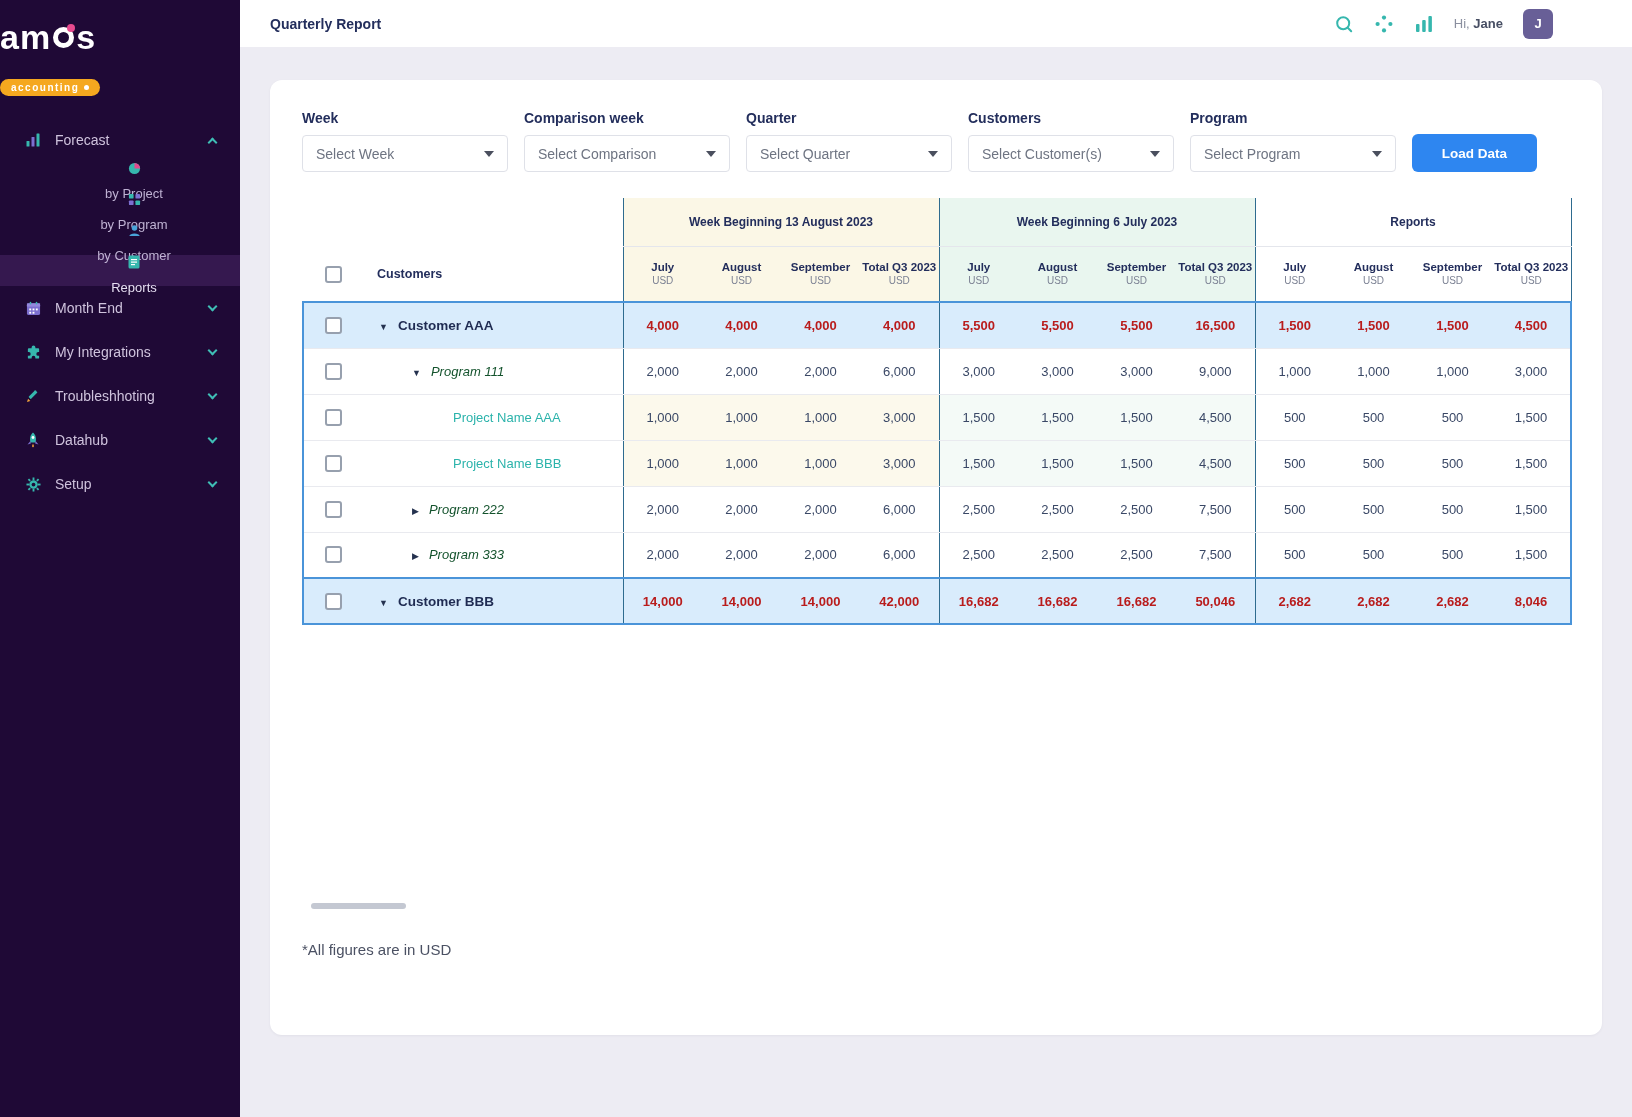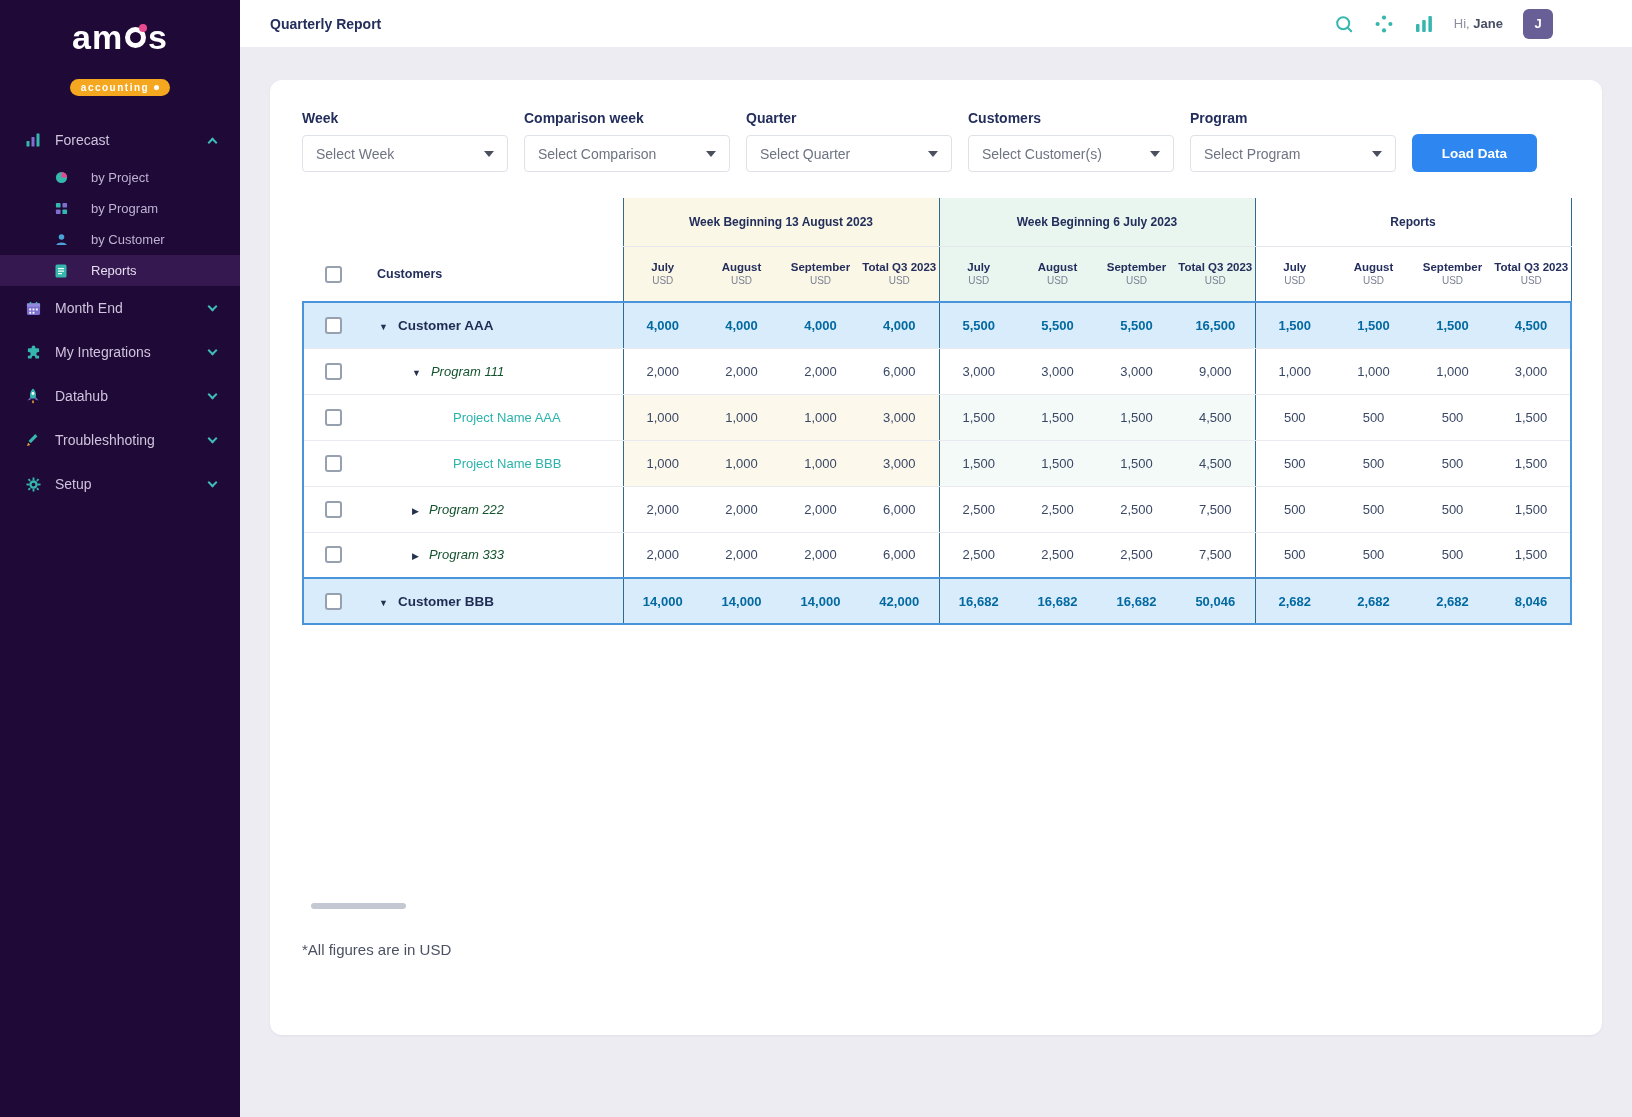--- a/index.html
+++ b/index.html
@@ -2,33 +2,33 @@
 <html><head>
 <meta charset="utf-8">
 <style>
   * { margin:0; padding:0; box-sizing:border-box; }
   html,body { width:1632px; height:1117px; }
   body { font-family:"Liberation Sans", sans-serif; background:#edecf3; overflow:hidden; }
   .app { display:flex; width:1632px; height:1117px; }
 
   
   .sidebar { width:240px; min-width:240px; height:100%; background:#1f0936; padding-top:20px; }
-  .logo { display:flex; flex-direction:column; align-items:center; margin-bottom:22px; cursor:pointer; }
+  .logo { display:flex; flex-direction:column; align-items:flex-start; margin-bottom:22px; cursor:pointer; }
   .logo-row { display:flex; align-items:center; color:#fff; font-size:34px; font-weight:700; letter-spacing:1px; line-height:1; }
   .logo-o { width:21px; height:21px; border:5px solid #fff; border-radius:50%; margin:0 2px; position:relative; display:inline-block; }
   .logo-o-dot { position:absolute; top:-8px; right:-6px; width:8px; height:8px; background:#e84a8f; border-radius:50%; }
   .logo-badge { display:inline-flex; align-items:center; gap:5px; background:#f5a81f; color:#fff; font-size:10px; font-weight:700; letter-spacing:1.5px; padding:3px 11px; border-radius:9px; margin-top:25px; }
   .badge-dot { width:5px; height:5px; border-radius:50%; background:#fff; }
 
   .nav-item { display:flex; align-items:center; gap:13px; padding:0 24px; height:44px; color:#cfc3dd; font-size:14px; cursor:pointer; }
   .nav-icon { width:18px; display:flex; justify-content:center; align-items:center; }
   .nav-label { flex:1; }
   .chev { width:7px; height:7px; border-right:2px solid #3fbdb5; border-bottom:2px solid #3fbdb5; transform:rotate(45deg); margin-top:-3px; }
   .chev.up { transform:rotate(-135deg); margin-top:4px; }
-  .nav-sub { display:flex; align-items:center; gap:21px; padding:0 24px 0 52px; height:31px; color:#bfb2d3; font-size:13px; cursor:pointer; }
+  .nav-sub { display:flex; align-items:center; gap:11px; padding:0 24px 0 52px; height:31px; color:#bfb2d3; font-size:13px; cursor:pointer;flex-direction:column; }
   .nav-sub.active { background:#35184f; color:#e6def2; }
 
   
   .main { flex:1; display:flex; flex-direction:column; height:100%; overflow:hidden; }
   .topbar { height:47px; background:#fff; display:flex; align-items:center; justify-content:space-between; padding:0 79px 0 30px; }
   .page-title { color:#232e5c; font-size:14px; font-weight:600; }
   .topbar-right { display:flex; align-items:center; gap:20px;justify-content:space-between; }
   .tb-icon { display:flex; align-items:center; cursor:pointer; }
   .greeting { font-size:13px; color:#8a8f9f; white-space:nowrap; }
   .greeting .gname { color:#474e63; font-weight:600; }
@@ -65,21 +65,21 @@
   .col-head .unit { font-size:10px; color:#7b8193; margin-top:2px; font-weight:400; }
 
   tbody td { height:46px; border-bottom:1px solid #e9eaef; text-align:center; vertical-align:middle; font-size:13px; color:#3a4866; }
   .checkbox { display:inline-block; width:17px; height:17px; border:2px solid #97a0ae; border-radius:3px; background:#fff; cursor:pointer; vertical-align:middle; }
   .name-cell { text-align:left !important; white-space:nowrap; overflow:hidden; }
   .ind-customer { padding-left:16px !important; }
   .ind-program  { padding-left:49px !important; }
   .ind-project  { padding-left:90px !important; }
   .tree-caret { font-size:9px; color:#25324f; margin-right:10px; cursor:pointer; }
   tr.level-customer .row-label { font-weight:700; color:#1f2b52; font-size:13.5px; }
-  tr.level-customer td.num { font-weight:700; color:#0369a1; }
+  tr.level-customer td.num { font-weight:700; color:#b91c1c; }
   tr.level-program .row-label { color:#14532d;font-style:italic; }
   tr.level-project .row-label { color:#2bb3ab; }
 
   tr.tint td.g0c { background:#fcf9ec; }
   tr.tint td.g1c { background:#f4faf7; }
   tr.highlight td, tr.highlight td.g0c, tr.highlight td.g1c { background:#d9ecfc; }
 
   tbody tr.data-row td:first-child { border-left:2px solid #4a94d9; }
   tbody tr.data-row td:last-child  { border-right:2px solid #4a94d9; }
   tr.block-top td { border-top:2px solid #4a94d9; }
@@ -186,39 +186,39 @@
           <span class="nav-icon">
             <svg width="15" height="15" viewBox="0 0 16 16" fill="#36b7ae">
               <path d="M6 2.5 a2 2 0 0 1 4 0 v1 h3 a1 1 0 0 1 1 1 v3 h-1 a2 2 0 0 0 0 4 h1 v2 a1 1 0 0 1 -1 1 h-3 v-1 a2 2 0 0 0 -4 0 v1 h-3 a1 1 0 0 1 -1 -1 v-2 h1 a2 2 0 0 0 0 -4 h-1 v-3 a1 1 0 0 1 1 -1 h3 z"></path>
             </svg>
           </span>
           <span class="nav-label">My Integrations</span>
           <span class="chev "></span>
         </div>
         <div class="nav-item">
           <span class="nav-icon">
+            <svg width="14" height="14" viewBox="0 0 14 14">
+              <rect x="5.4" y="0.8" width="3.2" height="9.6" rx="0.6" transform="rotate(45 7 5.6)" fill="#36b7ae"></rect>
+              <path d="M2.1 9.7 L4.3 11.9 L1 12.9 Z" fill="#f2a33c"></path>
+            </svg>
+          </span>
+          <span class="nav-label">Troubleshhoting</span>
+          <span class="chev "></span>
+        </div>
+        <div class="nav-item">
+          <span class="nav-icon">
             <svg width="14" height="16" viewBox="0 0 14 16">
               <path d="M7 0.5 C10 3 10.5 7 9.5 10.5 h-5 C3.5 7 4 3 7 0.5 Z" fill="#36b7ae"></path>
               <circle cx="7" cy="5.5" r="1.4" fill="#fff"></circle>
               <path d="M4.5 9 L1.5 12.5 L4.8 11.6 Z" fill="#7c6fd0"></path>
               <path d="M9.5 9 L12.5 12.5 L9.2 11.6 Z" fill="#7c6fd0"></path>
               <path d="M7 11.5 L8 14.2 L7 15.6 L6 14.2 Z" fill="#f2a33c"></path>
             </svg>
           </span>
           <span class="nav-label">Datahub</span>
-          <span class="chev "></span>
-        </div>
-        <div class="nav-item">
-          <span class="nav-icon">
-            <svg width="14" height="14" viewBox="0 0 14 14">
-              <rect x="5.4" y="0.8" width="3.2" height="9.6" rx="0.6" transform="rotate(45 7 5.6)" fill="#36b7ae"></rect>
-              <path d="M2.1 9.7 L4.3 11.9 L1 12.9 Z" fill="#f2a33c"></path>
-            </svg>
-          </span>
-          <span class="nav-label">Troubleshhoting</span>
           <span class="chev "></span>
         </div>
         <div class="nav-item">
           <span class="nav-icon">
             <svg width="15" height="15" viewBox="0 0 16 16">
               <g fill="#36b7ae">
                 <circle cx="8" cy="8" r="4.5"></circle>
                 <rect x="7" y="0.5" width="2" height="3"></rect>
                 <rect x="7" y="12.5" width="2" height="3"></rect>
                 <rect x="0.5" y="7" width="3" height="2"></rect>

